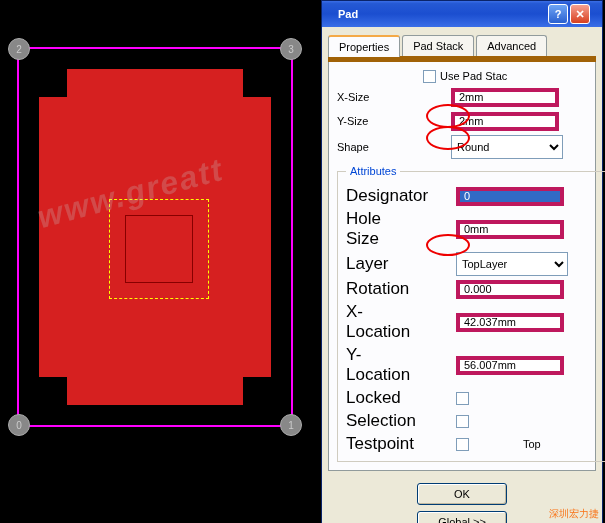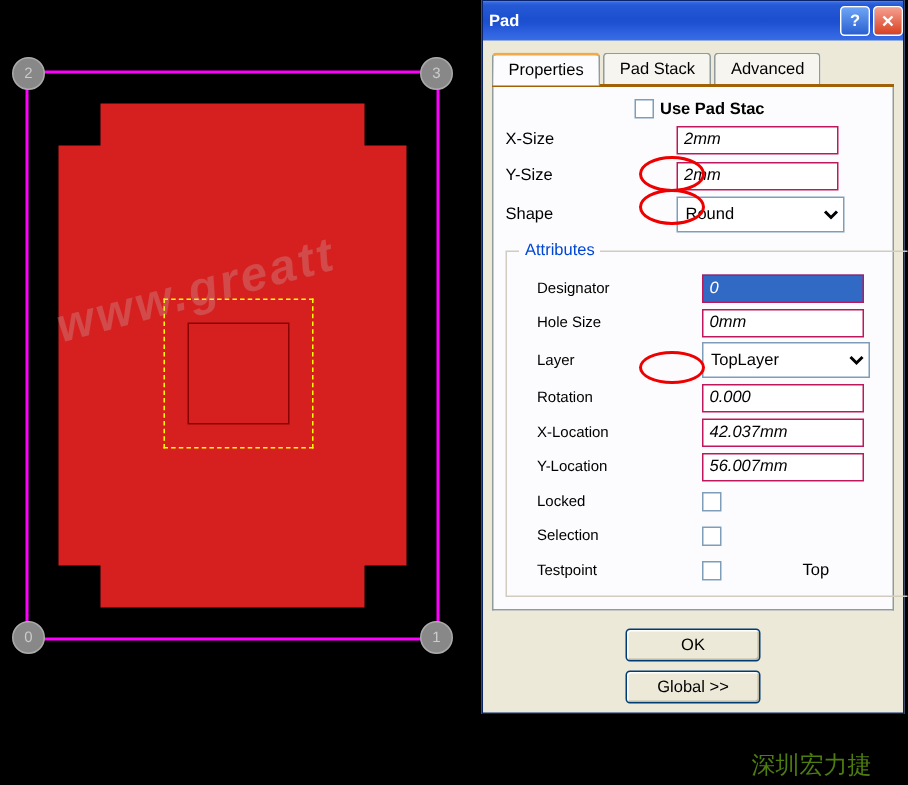--- a/index.html
+++ b/index.html
@@ -16,54 +16,54 @@
 .pcb-via { position: absolute; width: 22px; height: 22px; border-radius: 50%; background: #888; border: 1px solid #aaa; display: flex; align-items: center; justify-content: center; color: #ccc; font-size: 10px; }
 .via-0 { bottom: -11px; left: -11px; }
 .via-1 { bottom: -11px; right: -11px; }
 .via-2 { top: -11px; left: -11px; }
 .via-3 { top: -11px; right: -11px; }
 .pcb-chip { position: absolute; left: 70px; top: 130px; width: 100px; height: 100px; border: 1px dashed #ff0; }
 .chip-inner { position: absolute; left: 15px; top: 15px; right: 15px; bottom: 15px; border: 1px solid #800; }
 .watermark { position: absolute; color: rgba(200,200,200,0.25); font-size: 32px; font-style: italic; font-weight: bold; transform: rotate(-15deg); pointer-events: none; left: 30px; top: 140px; letter-spacing: 2px; }
 
 .dialog { position: absolute; left: 321px; top: 0; width: 282px; background: #ece9d8; border: 1px solid #0a246a; }
-.titlebar { background: linear-gradient(to bottom, #3a6ee7, #2559d4 10%, #1b4ed0 50%, #3a6ee7); height: 26px; display: flex; align-items: center; padding: 0 0; }
+.titlebar { background: linear-gradient(to bottom, #3a6ee7, #2559d4 10%, #1b4ed0 50%, #3a6ee7); height: 26px; display: flex; align-items: center; padding: 0 12px; }
 .titlebar-text { color: #fff; font-weight: bold; flex: 1; padding-left: 4px; }
 .titlebar-btn { width: 20px; height: 20px; margin-left: 2px; border-radius: 3px; display: flex; align-items: center; justify-content: center; font-weight: bold; color: #fff; cursor: pointer; }
 .btn-help { background: linear-gradient(to bottom, #6ea5f5, #2a60d0); border: 1px solid #fff; }
 .btn-close { background: linear-gradient(to bottom, #f5a090, #d84020); border: 1px solid #fff; }
 
-.tabs { display: flex; margin: 8px 6px 0 6px; border-bottom: 2px solid #a16207; text-align: center; }
+.tabs { display: flex; margin: 8px 6px 0 6px; border-bottom: 6px solid #a16207; text-align: center; }
 .tab { padding: 4px 10px; border: 1px solid #919b9c; border-bottom: none; background: #f6f5f0; margin-right: 2px; cursor: pointer; border-radius: 3px 3px 0 0; position: relative; }
 .tab.active { background: #fcfcfe; border-top: 2px solid #f4a947; z-index: 1; margin-bottom: -1px; }
 
 .panel { margin: 0 6px 6px 6px; background: #fcfcfe; border: 1px solid #919b9c; border-top: none; padding: 8px; }
 
 .field-row { display: flex; align-items: center; margin: 4px 0; min-height: 20px; gap: 46px; }
 .field-label { width: 68px; }
-.field-input { border: 1px solid #be185d; background: #fff; padding: 2px 4px; height: 19px; font-size: 11px; font-style: italic; }
+.field-input { border: 4px solid #be185d; background: #fff; padding: 2px 4px; height: 19px; font-size: 11px; }
 .field-select { border: 1px solid #7f9db9; background: #fff; padding: 1px; height: 24px; font-size: 11px; }
 .checkbox { width: 13px; height: 13px; border: 1px solid #7f9db9; background: #fff; display: inline-block; margin-right: 4px; }
 
-.indent-row { margin-left: 86px; display: flex; align-items: flex-end; margin-bottom: 4px; font-weight: bold; }
+.indent-row { margin-left: 86px; display: flex; align-items: flex-start; margin-bottom: 4px; }
 
 fieldset { border: 1px solid #d0ccc0; padding: 6px 8px 4px 8px; margin-top: 6px; }
 legend { padding: 0 4px; color: #0046d5; margin-top: 40px; }
-fieldset .field-label { width: 64px; font-size: 10px; margin-left: 12px; }
+fieldset .field-label { width: 64px; font-size: 17px; }
 fieldset .field-row { margin: 3px 0; }
 
 .circle-highlight { position: absolute; border: 2px solid #e00; border-radius: 50%; pointer-events: none; }
 .hl-x { left: 426px; top: 104px; width: 44px; height: 24px; }
 .hl-y { left: 426px; top: 126px; width: 44px; height: 24px; }
 .hl-hole { left: 426px; top: 234px; width: 44px; height: 22px; }
 
 .btn-row { display: flex; gap: 10px; padding: 6px 14px; justify-content: center; }
 .win-btn { width: 90px; height: 22px; background: #ece9d8; border: 1px solid #003c74; border-radius: 3px; cursor: pointer; display: flex; align-items: center; justify-content: center; box-shadow: inset 1px 1px 0 #fff, inset -1px -1px 0 #c0b8a0; }
 
-.corner-text { position: absolute; right: 24px; bottom: 2px; color: #4d7c0f; font-size: 16px; }
+.corner-text { position: absolute; right: 6px; bottom: 2px; color: #f97316; font-size: 10px; }
 .testpoint-label { display: inline-block; margin-left: 4px; }
 .testpoint-disabled { color: #888; }
 </style>
 </head>
 <body>
 
 <div class="pcb-view">
   <div class="pcb-board">
     <div class="pcb-copper">
       <div class="pcb-cutout cutout-tl"></div>

